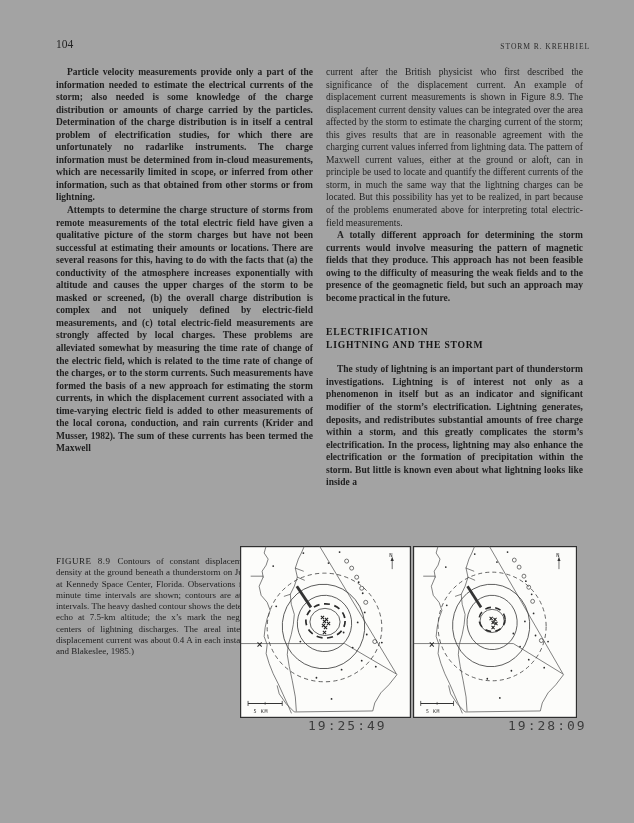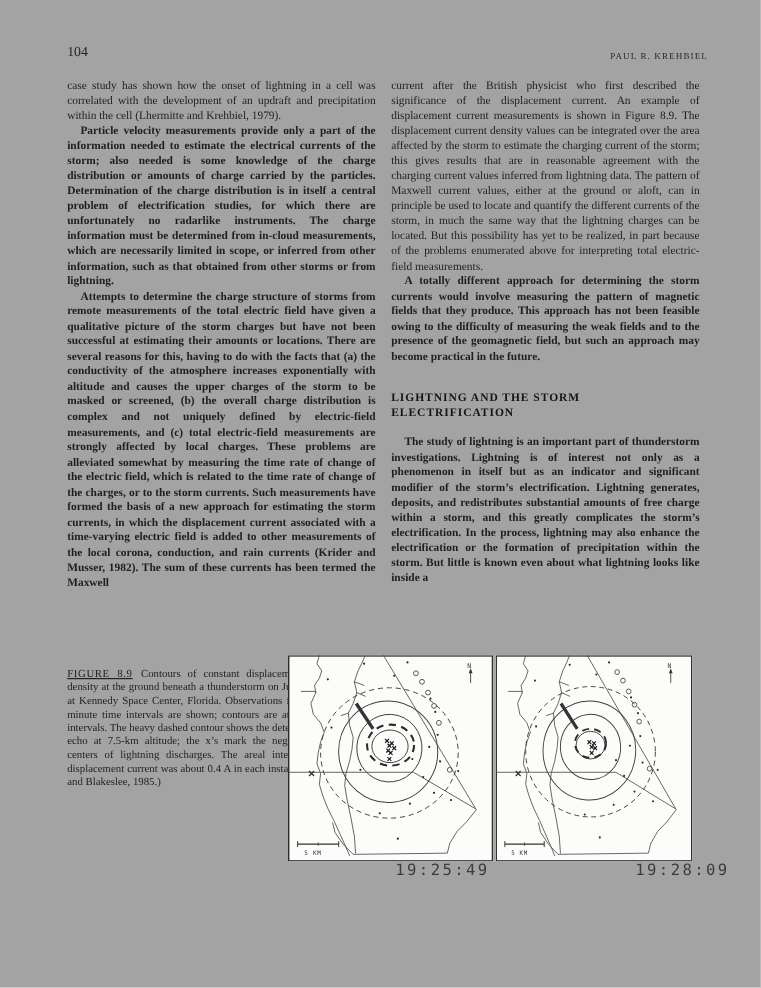--- a/index.html
+++ b/index.html
@@ -28,49 +28,48 @@
   .col p.ind { text-indent:11px;font-weight:bold; }
   .heading {
     margin:21px 0 12px 0;
     font-weight:bold; font-size:9.6px; line-height:13px;
     letter-spacing:0.8px; text-align:left; color:#141414;
   }
   .caption {
     position:absolute; left:56px; top:556px; width:228px;
     font-size:9px; line-height:11.3px; text-align:justify; color:#222;
   }
-  .cap-label { letter-spacing:0.5px; padding-right:7px;text-decoration:underline; }
+  .cap-label { letter-spacing:0.5px; padding-right:7px; }
   .panel { position:absolute; top:546px; height:172px; background:#fcfcfa; }
   .panel text { font-family:"DejaVu Sans Mono", monospace; }
   .tstamp {
-    position:absolute; top:718px; width:100px; text-align:right;
+    position:absolute; top:718px; width:100px; text-align:left;
     font-family:"DejaVu Sans Mono", monospace;
     font-size:13px; letter-spacing:2px; color:#3d3d3d; white-space:nowrap;
   }
 </style>
 </head>
 <body>
 
 <div class="page">
 
   <div class="pagenum">104</div>
-  <div class="runhead">PAUL R. KREHBIEL</div>
+  <div class="runhead">STORM R. KREHBIEL</div>
 
   <div class="col col-left">
-    <p>case study has shown how the onset of lightning in a cell was correlated with the development of an updraft and precipitation within the cell (Lhermitte and Krehbiel, 1979).</p>
     <p class="ind">Particle velocity measurements provide only a part of the information needed to estimate the electrical currents of the storm; also needed is some knowledge of the charge distribution or amounts of charge carried by the particles. Determination of the charge distribution is in itself a central problem of electrification studies, for which there are unfortunately no radarlike instruments. The charge information must be determined from in-cloud measurements, which are necessarily limited in scope, or inferred from other information, such as that obtained from other storms or from lightning.</p>
     <p class="ind">Attempts to determine the charge structure of storms from remote measurements of the total electric field have given a qualitative picture of the storm charges but have not been successful at estimating their amounts or locations. There are several reasons for this, having to do with the facts that (a) the conductivity of the atmosphere increases exponentially with altitude and causes the upper charges of the storm to be masked or screened, (b) the overall charge distribution is complex and not uniquely defined by electric-field measurements, and (c) total electric-field measurements are strongly affected by local charges. These problems are alleviated somewhat by measuring the time rate of change of the electric field, which is related to the time rate of change of the charges, or to the storm currents. Such measurements have formed the basis of a new approach for estimating the storm currents, in which the displacement current associated with a time-varying electric field is added to other measurements of the local corona, conduction, and rain currents (Krider and Musser, 1982). The sum of these currents has been termed the Maxwell</p>
   </div>
 
   <div class="col col-right">
     <p>current after the British physicist who first described the significance of the displacement current. An example of displacement current measurements is shown in Figure 8.9. The displacement current density values can be integrated over the area affected by the storm to estimate the charging current of the storm; this gives results that are in reasonable agreement with the charging current values inferred from lightning data. The pattern of Maxwell current values, either at the ground or aloft, can in principle be used to locate and quantify the different currents of the storm, in much the same way that the lightning charges can be located. But this possibility has yet to be realized, in part because of the problems enumerated above for interpreting total electric-field measurements.</p>
     <p class="ind">A totally different approach for determining the storm currents would involve measuring the pattern of magnetic fields that they produce. This approach has not been feasible owing to the difficulty of measuring the weak fields and to the presence of the geomagnetic field, but such an approach may become practical in the future.</p>
     <div class="heading">
+      <div>ELECTRIFICATION</div>
       <div>LIGHTNING AND THE STORM</div>
-      <div>ELECTRIFICATION</div>
     </div>
     <p class="ind">The study of lightning is an important part of thunderstorm investigations. Lightning is of interest not only as a phenomenon in itself but as an indicator and significant modifier of the storm’s electrification. Lightning generates, deposits, and redistributes substantial amounts of free charge within a storm, and this greatly complicates the storm’s electrification. In the process, lightning may also enhance the electrification or the formation of precipitation within the storm. But little is known even about what lightning looks like inside a</p>
   </div>
 
   <div class="caption">
     <span class="cap-label">FIGURE 8.9</span><span>Contours of constant displacement current density at the ground beneath a thunderstorm on July 11, 1978 at Kennedy Space Center, Florida. Observations from two 5-minute time intervals are shown; contours are at 0.5 nA/m² intervals. The heavy dashed contour shows the detectable radar echo at 7.5-km altitude; the x’s mark the negative-charge centers of lightning discharges. The areal integral of the displacement current was about 0.4 A in each instance. (Krider and Blakeslee, 1985.)</span>
   </div>
 
   <svg id="panel0" class="panel" style="left:240px;width:171px" viewBox="0 0 170 171">
   <rect x="0.6" y="0.6" width="168.8" height="169.8" fill="none" stroke="#2f2f2f" stroke-width="1.2"></rect>

